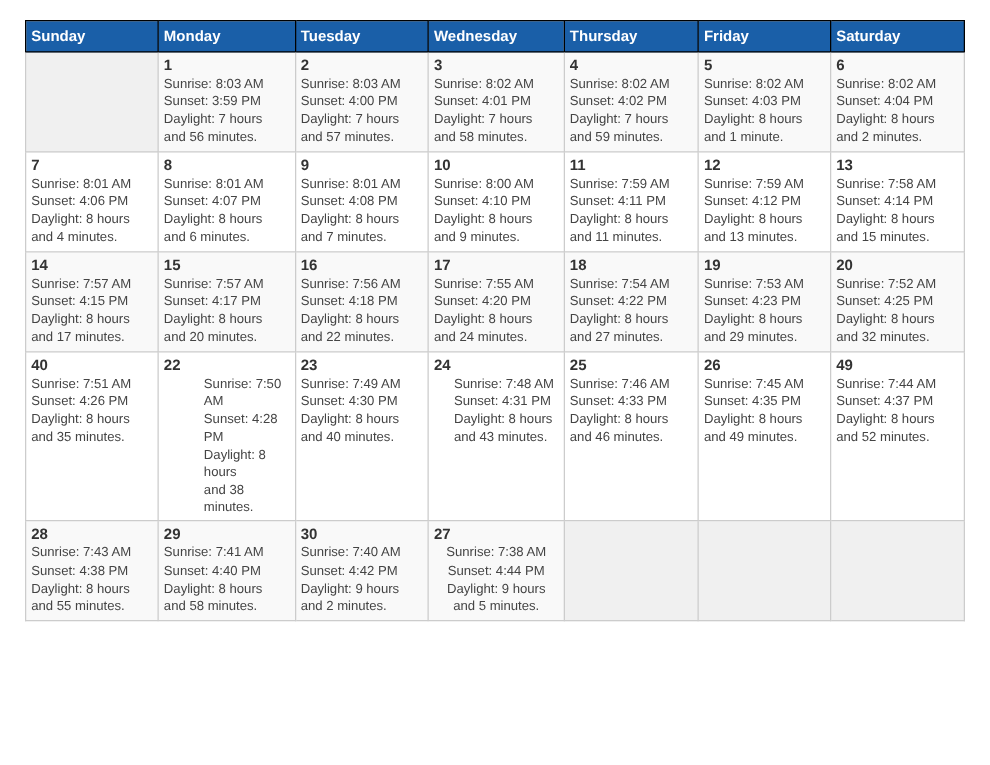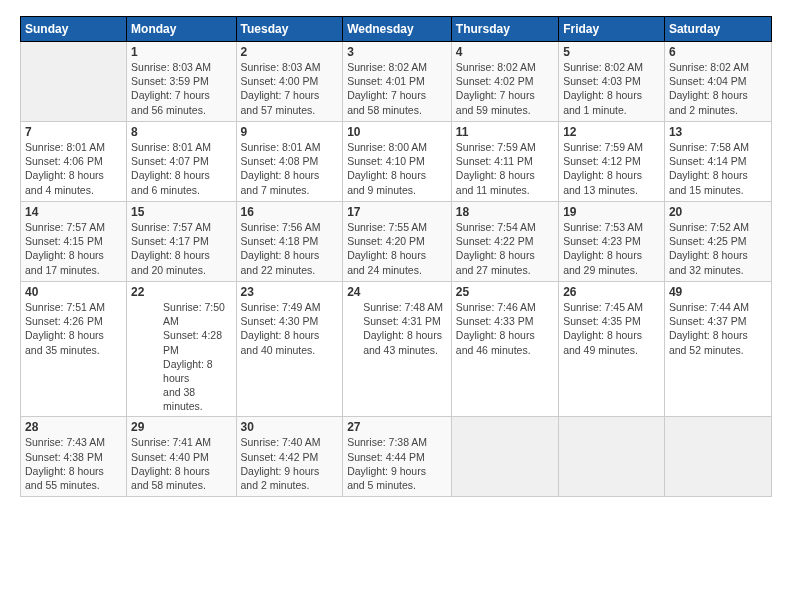--- a/index.html
+++ b/index.html
@@ -316,21 +316,21 @@
           </td>
           <td>
             <span class="day-number">30</span>
             <div class="day-info" style="white-space: pre-line;">Sunrise: 7:40 AM
 Sunset: 4:42 PM
 Daylight: 9 hours
 and 2 minutes.</div>
           </td>
           <td>
             <span class="day-number">27</span>
-            <div class="day-info" style="white-space: pre-line;">Sunrise: 7:38 AM
+            <div class="day-info" style="white-space: pre-line; text-align: center;">Sunrise: 7:38 AM
 Sunset: 4:44 PM
 Daylight: 9 hours
 and 5 minutes.</div>
           </td>
           <td class="empty"></td>
           <td class="empty"></td>
           <td class="empty"></td>
         </tr>
       </tbody>
   </table>

